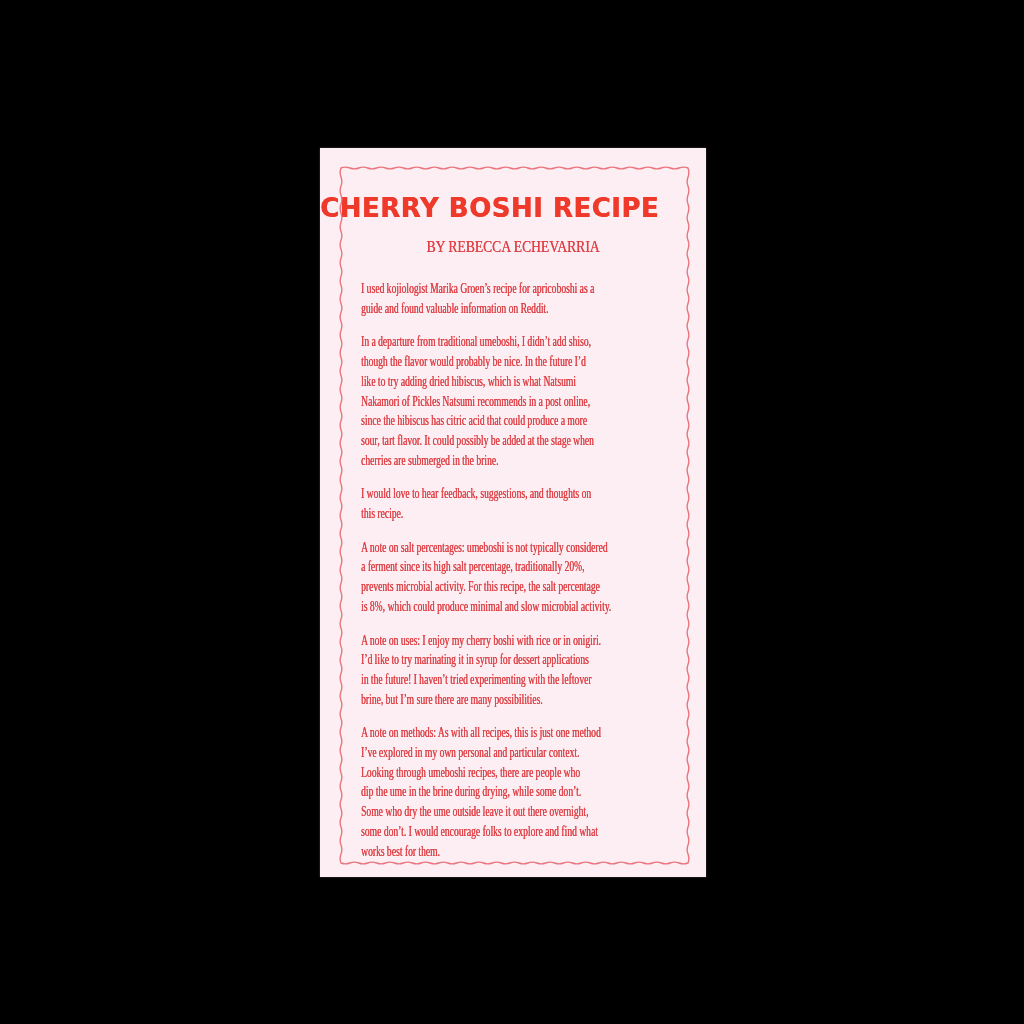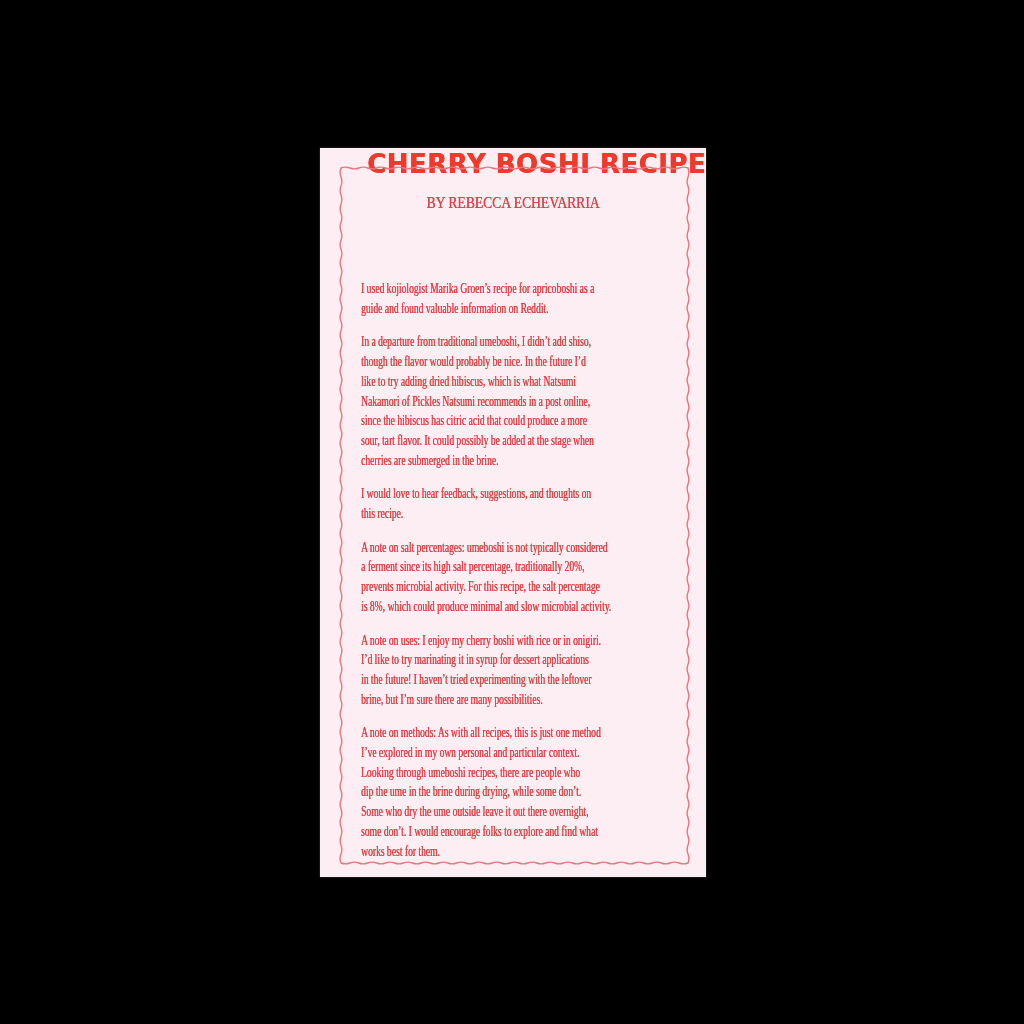--- a/index.html
+++ b/index.html
@@ -34,21 +34,22 @@
     width: 386px; height: 729px;
     pointer-events: none;
   }
   .wavy-border path {
     fill: none;
     stroke: var(--border-red);
     stroke-width: 1.4;
     stroke-linecap: round;
   }
   .title {
-    text-align: right;
+    margin-top: 44px;
+    text-align: left;
     font-family: "DejaVu Sans", sans-serif;
     font-weight: 900;
     font-size: 26px;
     line-height: 32px;
     letter-spacing: 0.5px;
     color: var(--title-red);
     text-shadow: 0.5px 0 currentColor;
   }
   .byline {
     margin-top: 13px;

